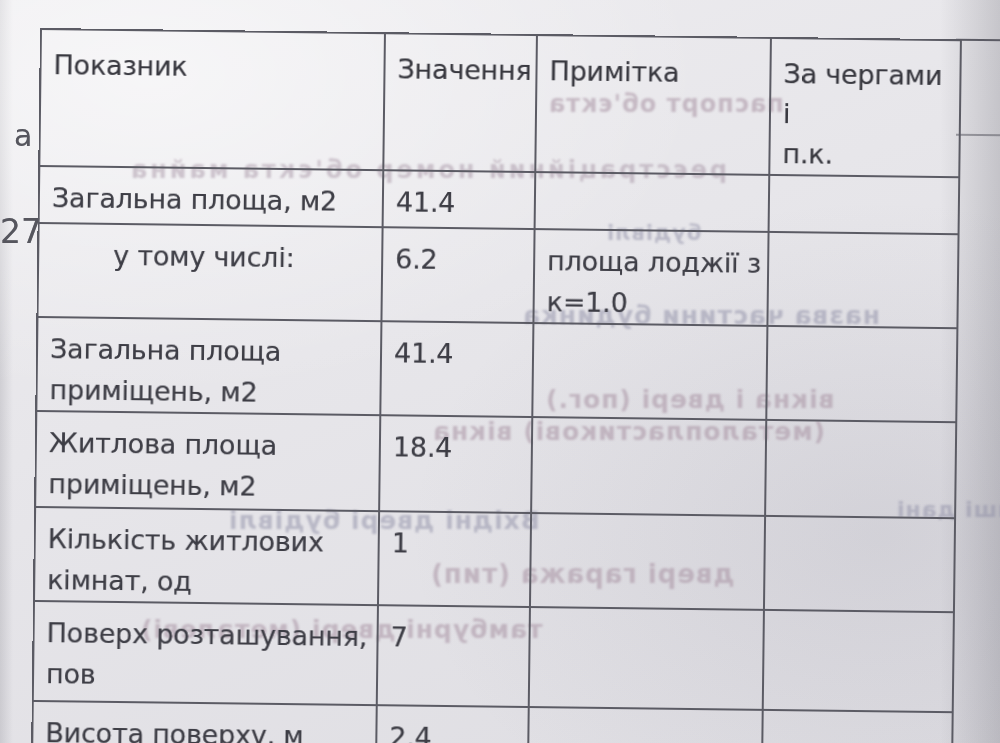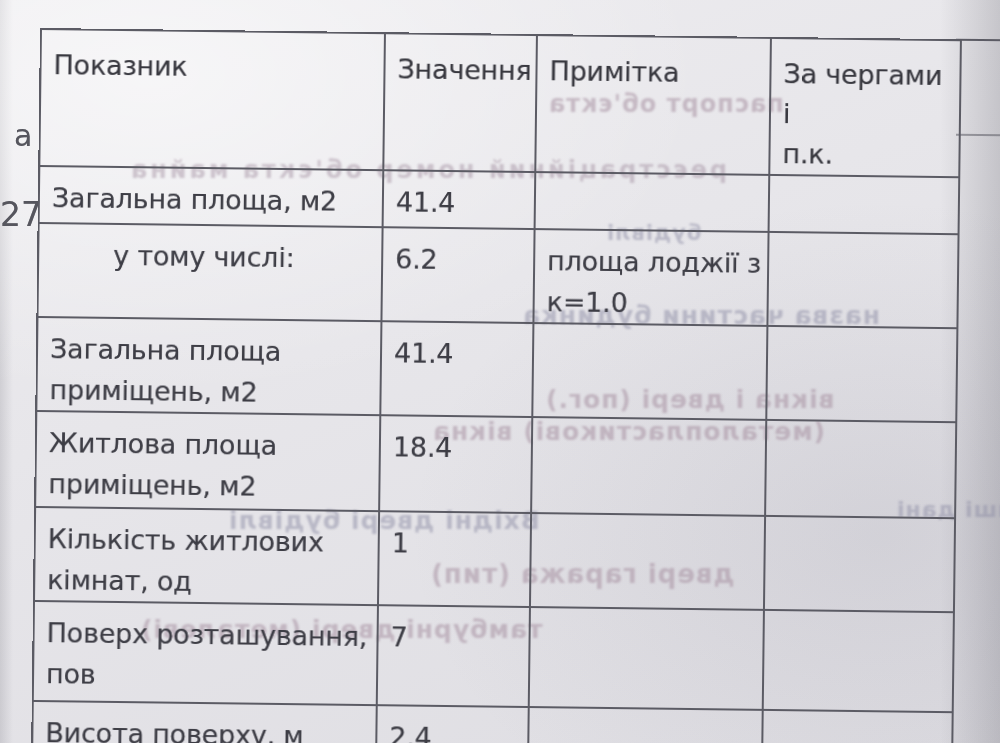--- a/index.html
+++ b/index.html
@@ -40,21 +40,21 @@
   tbody tr:nth-child(6){height:100px}
   tbody tr:nth-child(7){height:64px}
   td.indent{padding-left:74px;}
   
   .ext{position:absolute;height:2px;background:#5b5b64;transform:rotate(0.7deg);}
   .ext-top{left:956px;top:39px;width:50px;}
   .ext-mid{left:956px;top:134px;width:48px;opacity:0.55;}
   
   .margin-frag{position:absolute;color:#56565e;text-shadow:0 0 0.6px rgba(86,86,94,0.5);}
   .frag-a{left:14px;top:118px;font-size:30px;}
-  .frag-27{left:0px;top:195px;font-size:33px;}
+  .frag-27{left:0px;top:212px;font-size:33px;}
   
   .bleed{
     position:absolute;white-space:nowrap;
     color:rgba(168,146,162,0.55);
     transform:scaleX(-1);
     filter:blur(1.3px);
     font-weight:bold;letter-spacing:1px;
   }
   .bleed.blue{color:rgba(142,142,166,0.5);}
   .b1{left:548px;top:90px;font-size:24px;}

